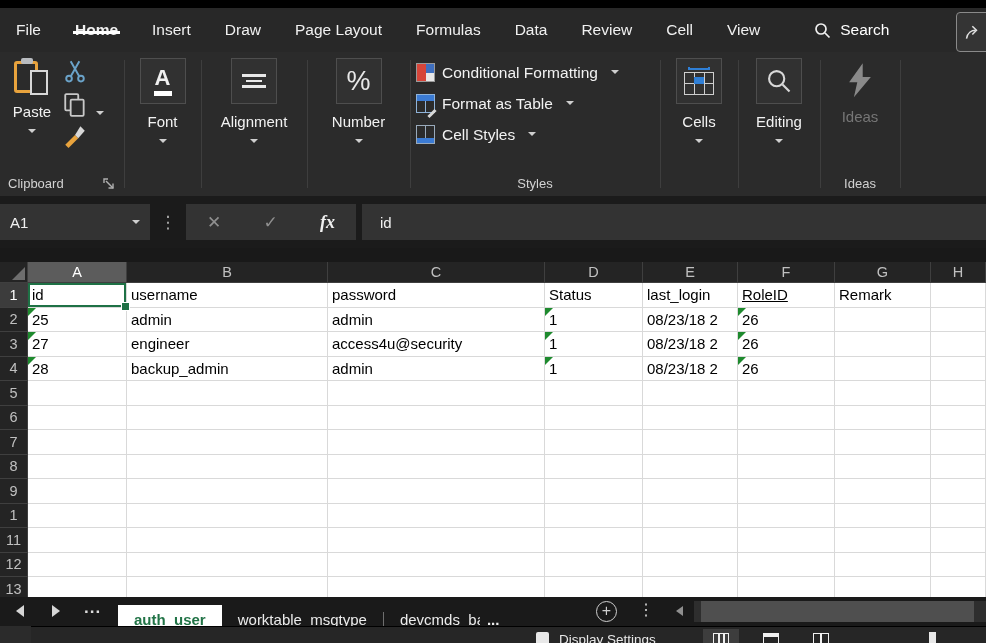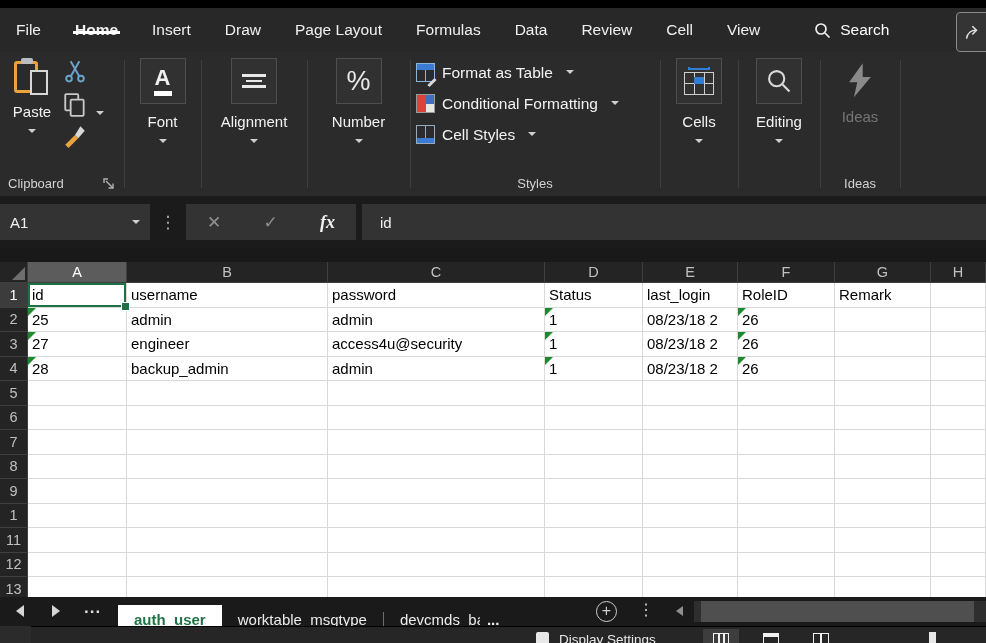--- a/index.html
+++ b/index.html
@@ -270,40 +270,40 @@
       </div>
       <div class="tile-label">Number</div>
       <div class="caret"></div>
     </div>
     <div class="rdivider" style="left:410px;"></div>
 
     <div class="rgroup" style="left:410px;width:250px;">
       <div id="styles-rows" style="padding-top:5px;">
           <div class="styles-row">
             <div class="sicon">
-              <div class="tbl-grid"></div>
-              <div class="tbl-brush"></div>
-            </div>
-            <div style="display: inline;">Format as Table</div>
-            <div class="caret inline"></div>
-          </div>
-          <div class="styles-row">
-            <div class="sicon">
               <div class="cf-grid">
                 <i></i>
                 <i></i>
                 <i></i>
                 <i></i>
               </div>
             </div>
             <div style="display: inline;">Conditional Formatting</div>
             <div class="caret inline"></div>
           </div>
           <div class="styles-row">
             <div class="sicon">
+              <div class="tbl-grid"></div>
+              <div class="tbl-brush"></div>
+            </div>
+            <div style="display: inline;">Format as Table</div>
+            <div class="caret inline"></div>
+          </div>
+          <div class="styles-row">
+            <div class="sicon">
               <div class="cst-grid"></div>
             </div>
             <div style="display: inline;">Cell Styles</div>
             <div class="caret inline"></div>
           </div>
         </div>
       <div class="grp-label">Styles</div>
     </div>
     <div class="rdivider" style="left:660px;"></div>
 
@@ -375,21 +375,21 @@
         <div class="g-colhdr" style="width: 96px;">G</div>
         <div class="g-colhdr" style="width: 55px;">H</div>
       </div>
       <div class="g-row">
         <div class="g-rowhdr row-sel">1</div>
         <div class="g-cell sel" style="width: 99px;">id</div>
         <div class="g-cell" style="width: 201px;">username</div>
         <div class="g-cell" style="width: 217px;">password</div>
         <div class="g-cell" style="width: 98px;">Status</div>
         <div class="g-cell" style="width: 95px;">last_login</div>
-        <div class="g-cell" style="width: 97px;">RoleID</div>
+        <div class="g-cell" style="width: 97px; text-decoration: underline;">RoleID</div>
         <div class="g-cell" style="width: 96px;">Remark</div>
         <div class="g-cell" style="width: 55px;"></div>
       </div>
       <div class="g-row">
         <div class="g-rowhdr">2</div>
         <div class="g-cell flag" style="width: 99px;">25</div>
         <div class="g-cell" style="width: 201px;">admin</div>
         <div class="g-cell" style="width: 217px;">admin</div>
         <div class="g-cell flag" style="width: 98px;">1</div>
         <div class="g-cell" style="width: 95px;">08/23/18 2</div>

